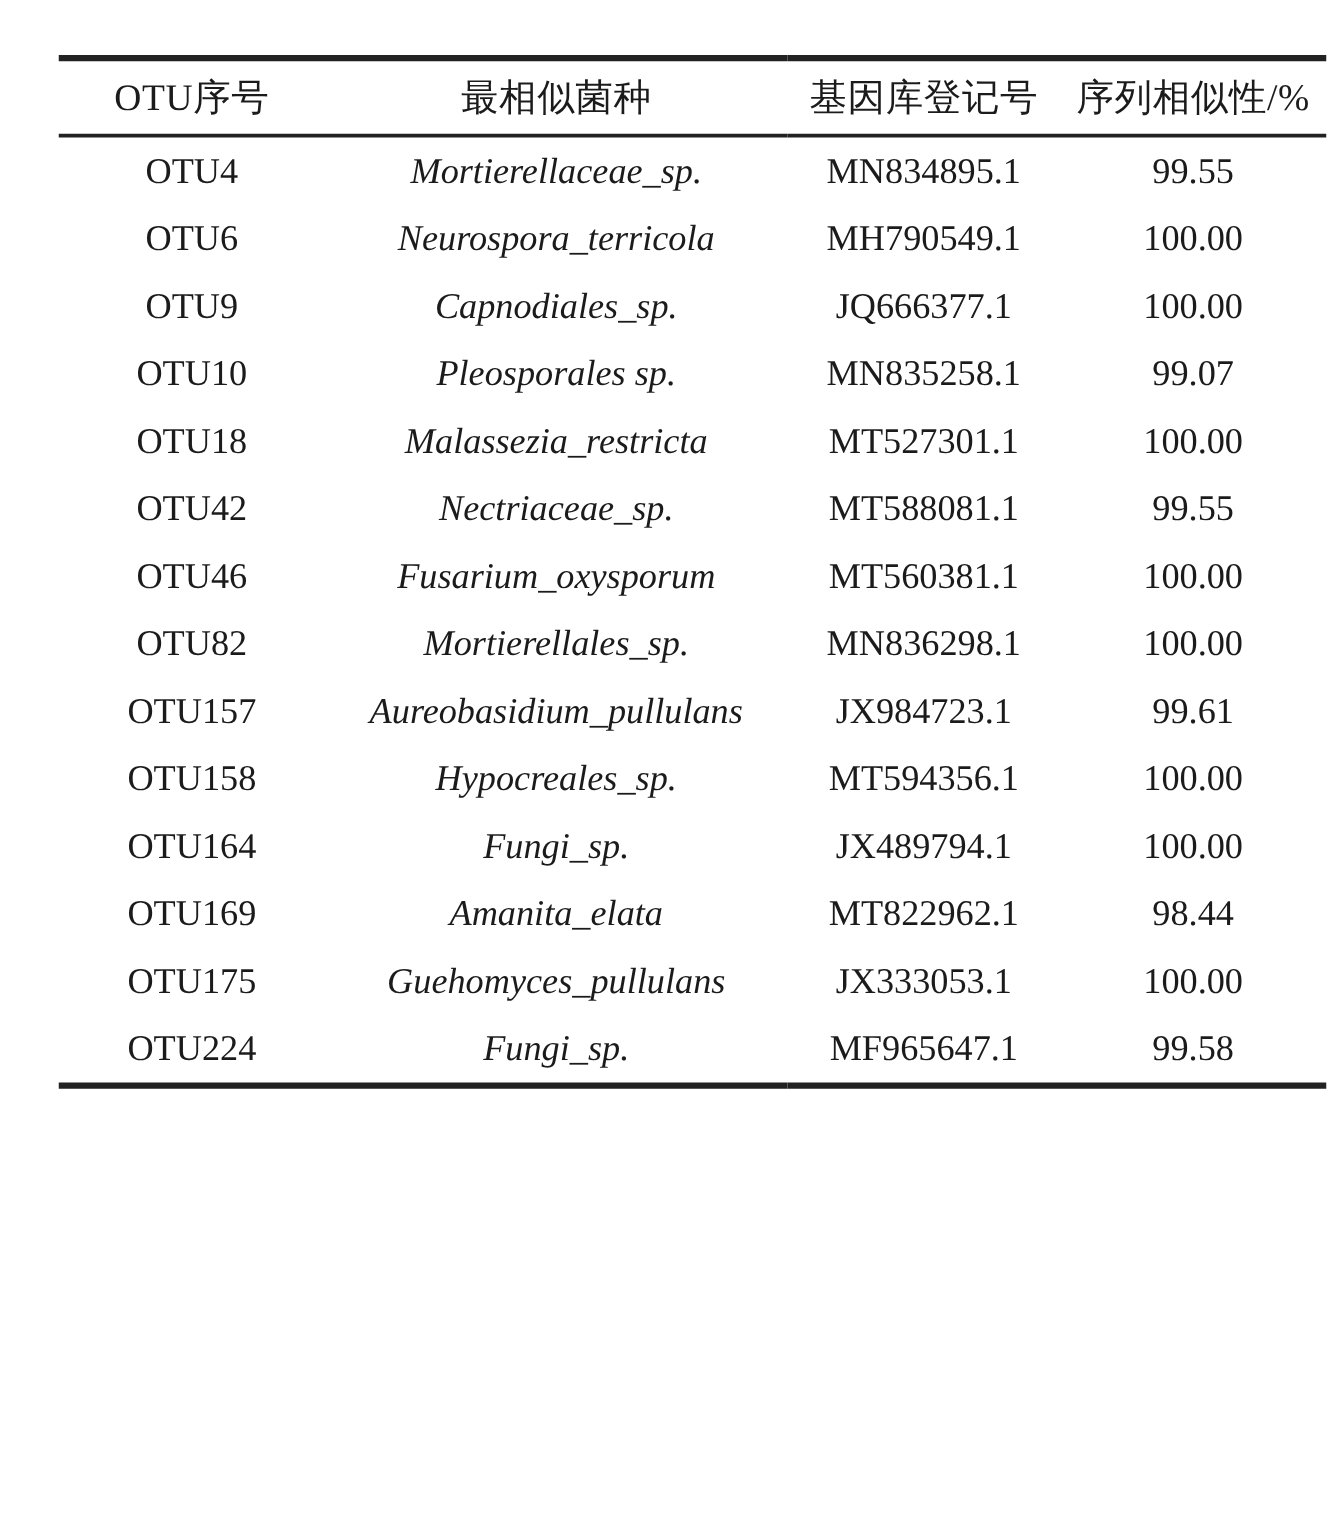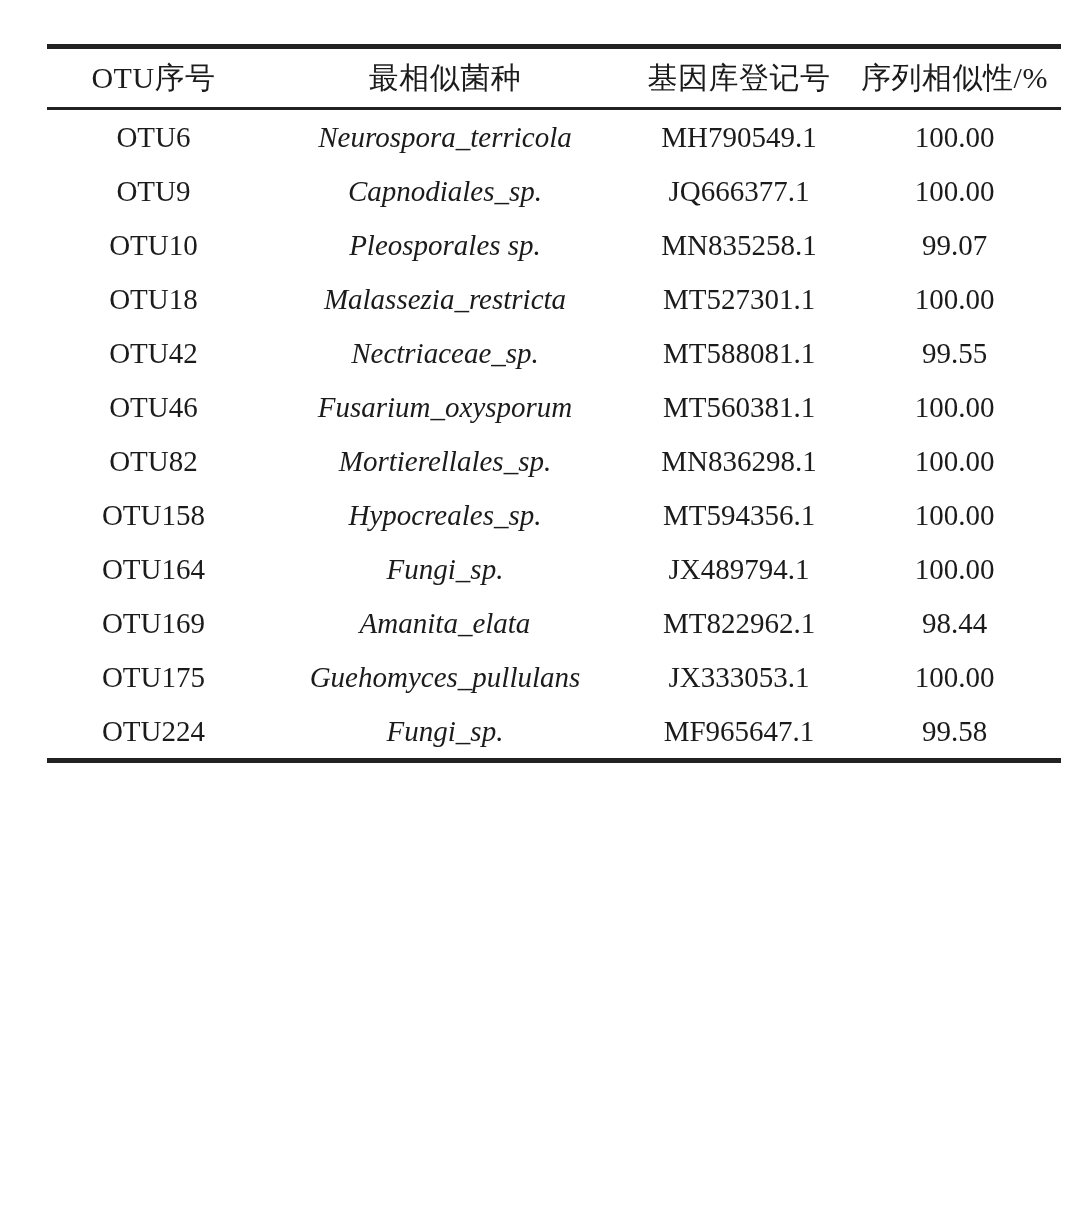--- a/index.html
+++ b/index.html
@@ -70,20 +70,26 @@
     <thead>
       <tr>
         <th>OTU序号</th>
         <th>最相似菌种</th>
         <th>基因库登记号</th>
         <th>序列相似性/%</th>
       </tr>
     </thead>
     <tbody>
         <tr>
+          <td>OTU4</td>
+          <td class="species">Mortierellaceae_sp.</td>
+          <td>MN834895.1</td>
+          <td>99.55</td>
+        </tr>
+        <tr>
           <td>OTU6</td>
           <td class="species">Neurospora_terricola</td>
           <td>MH790549.1</td>
           <td>100.00</td>
         </tr>
         <tr>
           <td>OTU9</td>
           <td class="species">Capnodiales_sp.</td>
           <td>JQ666377.1</td>
           <td>100.00</td>
@@ -112,20 +118,26 @@
           <td>MT560381.1</td>
           <td>100.00</td>
         </tr>
         <tr>
           <td>OTU82</td>
           <td class="species">Mortierellales_sp.</td>
           <td>MN836298.1</td>
           <td>100.00</td>
         </tr>
         <tr>
+          <td>OTU157</td>
+          <td class="species">Aureobasidium_pullulans</td>
+          <td>JX984723.1</td>
+          <td>99.61</td>
+        </tr>
+        <tr>
           <td>OTU158</td>
           <td class="species">Hypocreales_sp.</td>
           <td>MT594356.1</td>
           <td>100.00</td>
         </tr>
         <tr>
           <td>OTU164</td>
           <td class="species">Fungi_sp.</td>
           <td>JX489794.1</td>
           <td>100.00</td>

